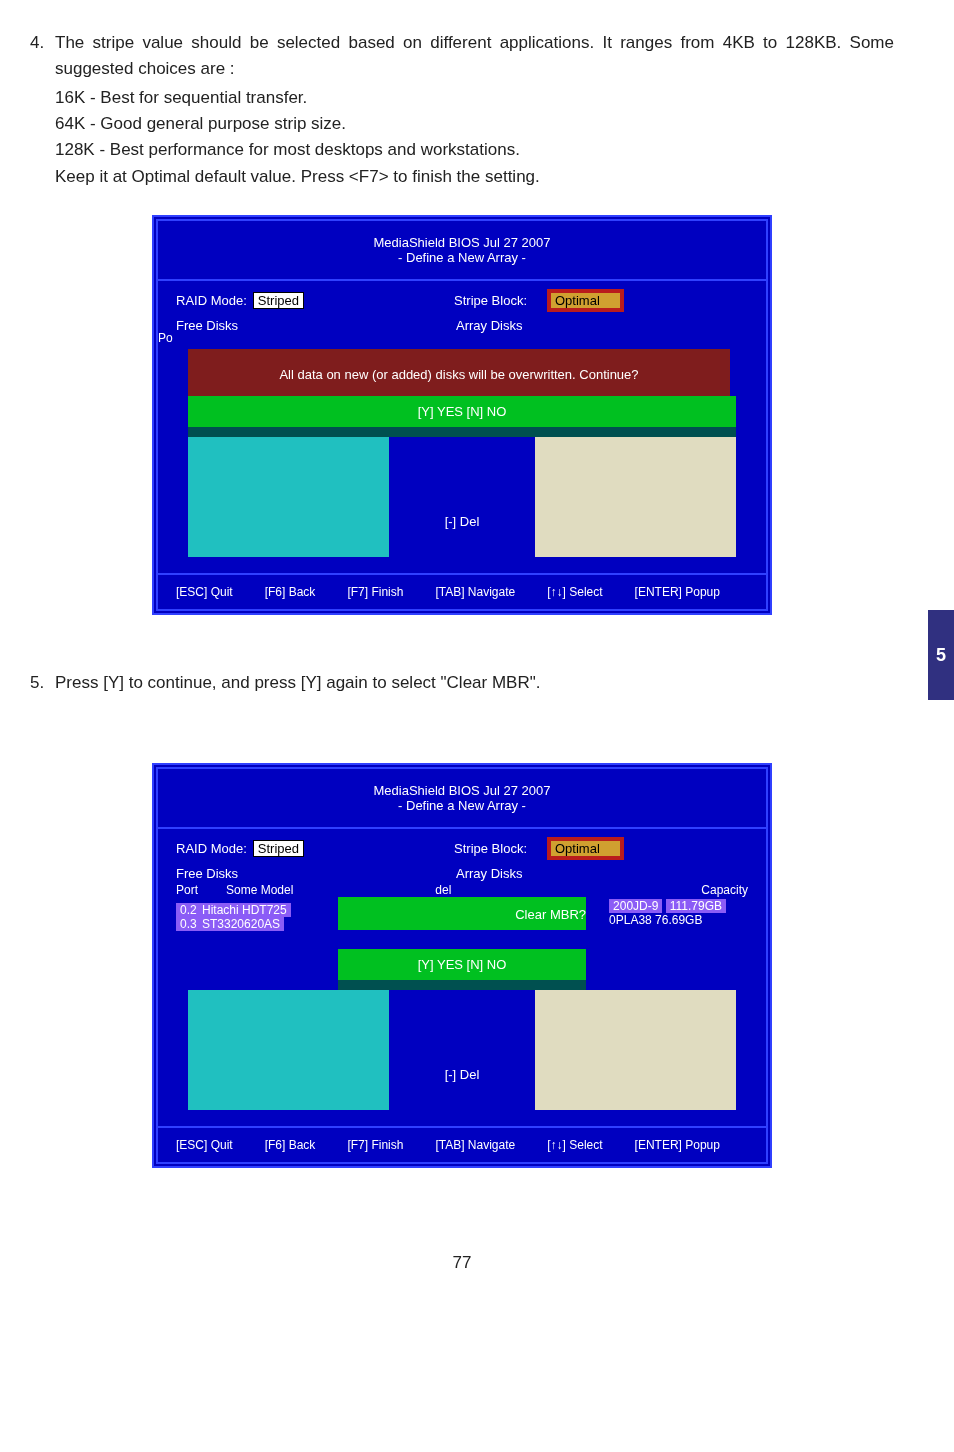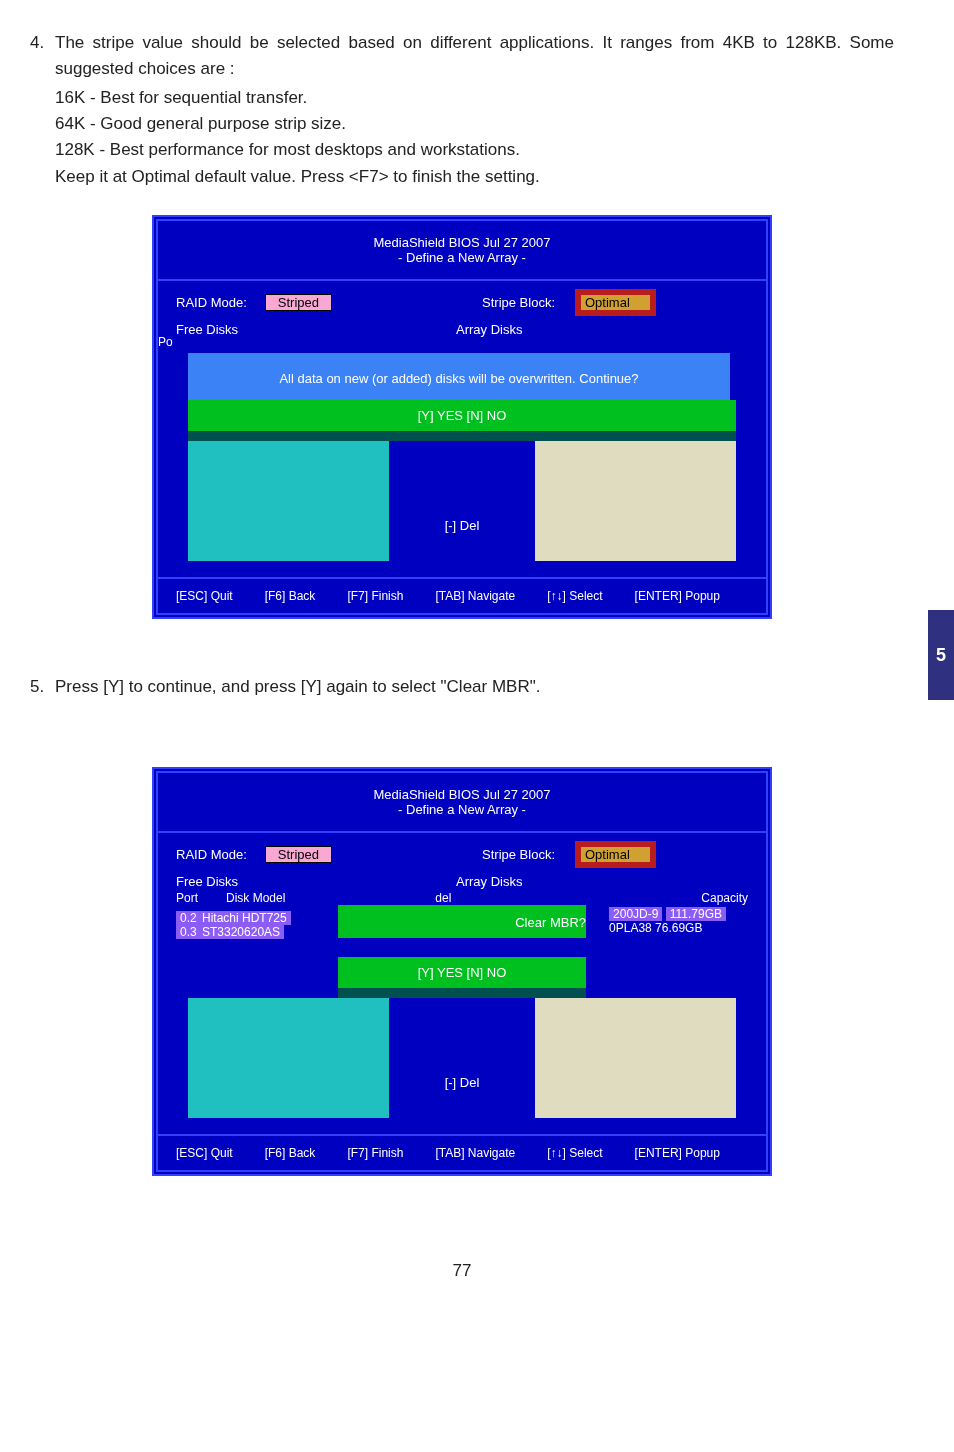--- a/index.html
+++ b/index.html
@@ -6,28 +6,28 @@
 body{font-family:Arial,Helvetica,sans-serif;font-size:17px;color:#222;width:954px;background:#fff}
 .page{padding:30px 60px 30px 30px}
 .list-item{display:flex;margin-bottom:2px;line-height:1.55;text-align:justify}
 .list-num{width:25px;flex-shrink:0}
 .list-body{flex:1}
 .ind{margin-left:25px;line-height:1.55}
 .bios{width:620px;margin:25px auto;border:6px double #3040ff;background:#0000c0;color:#fff;font-size:13px}
 .bios-head{text-align:center;padding:14px 0;border-bottom:2px solid #3040ff}
 .bios-row1{display:flex;padding:8px 18px 4px;font-size:13px}
 .rmode{display:flex;align-items:center}
-.rmode-val{background:#f9a8d4;color:#000;padding:0 12px;margin-left:18px;border:1px solid #000}
+.rmode-val{background:#ffffff;color:#000;padding:0 4px;margin-left:6px;border:1px solid #000}
 .sblk{margin-left:150px;display:flex;align-items:center}
-.opt{background:#d0a030;color:#000;padding:0 20px 0 4px;margin-left:20px;border:6px solid #b91c1c}
+.opt{background:#d0a030;color:#000;padding:0 20px 0 4px;margin-left:20px;border:4px solid #b91c1c}
 .hdr-row{display:flex;padding:2px 18px 0}
 .fd{width:280px}
 .ad{color:#fff}
 .pc{color:#fff;margin-top:-2px;font-size:12px}
-.green-box{margin:4px 36px 0 30px;background:#3b82f6;color:#fff;text-align:center;padding:18px 0 14px;font-size:13px;position:relative}
+.green-box{margin:4px 36px 0 30px;background:#7f1d1d;color:#fff;text-align:center;padding:18px 0 14px;font-size:13px;position:relative}
 .green-sm{margin:4px 180px 0 180px;background:#00c020;color:#fff;text-align:right;padding:10px 0 8px;font-size:13px}
 .yesno{margin:0 30px 0 30px;background:#00c020;color:#fff;text-align:center;padding:8px 0;font-size:13px}
 .yesno2{margin:0 180px 0 180px;background:#00c020;color:#fff;text-align:center;padding:8px 0;font-size:13px}
 .dark-strip{margin:0 30px 0 30px;height:10px;background:#005050}
 .dark-strip2{margin:0 180px 0 180px;height:10px;background:#005050}
 .lower{display:flex;margin:0 30px}
 .lt{flex:1;background:#20c0c0;height:120px}
 .md{width:146px;background:#0000c0;display:flex;align-items:flex-end;justify-content:center;padding-bottom:28px}
 .rt{flex:1;background:#e0dcc0}
 .foot{display:flex;gap:32px;padding:10px 18px;font-size:12px;border-top:2px solid #3040ff;margin-top:16px}
@@ -125,21 +125,21 @@
      <span>Stripe Block:</span>
      <span class="opt">Optimal</span>
    </div>
  </div>
  <div class="hdr-row">
    <div class="fd">Free Disks</div>
    <div class="ad">Array Disks</div>
  </div>
  <div class="disk-list-row" style="padding-top:2px">
    <div class="port-col">Port</div>
-   <div class="mod-col">Disk Model</div>
+   <div class="mod-col">Some Model</div>
    <div class="cap-right" style="margin-right:250px"><span>del</span></div>
    <div class="cap-hd">Capacity</div>
  </div>
  <div style="height:6px"></div>
  <div style="position:relative">
    <div class="disk-list-row">
      <div style="width:22px"><span class="disk-red">0.2</span></div>
      <div><span class="disk-red">Hitachi HDT725</span></div>
    </div>
    <div class="disk-list-row">

